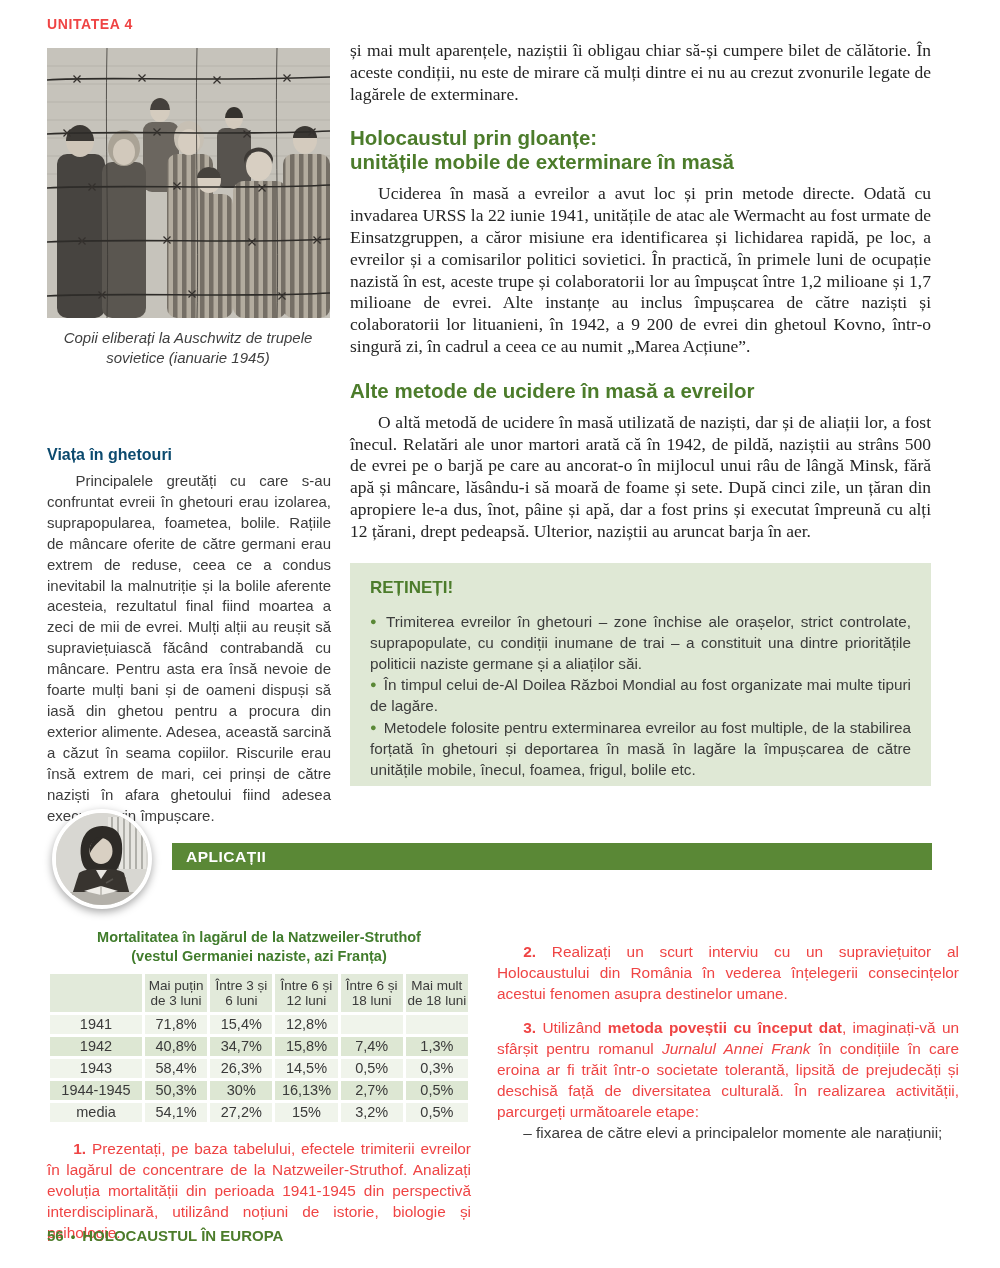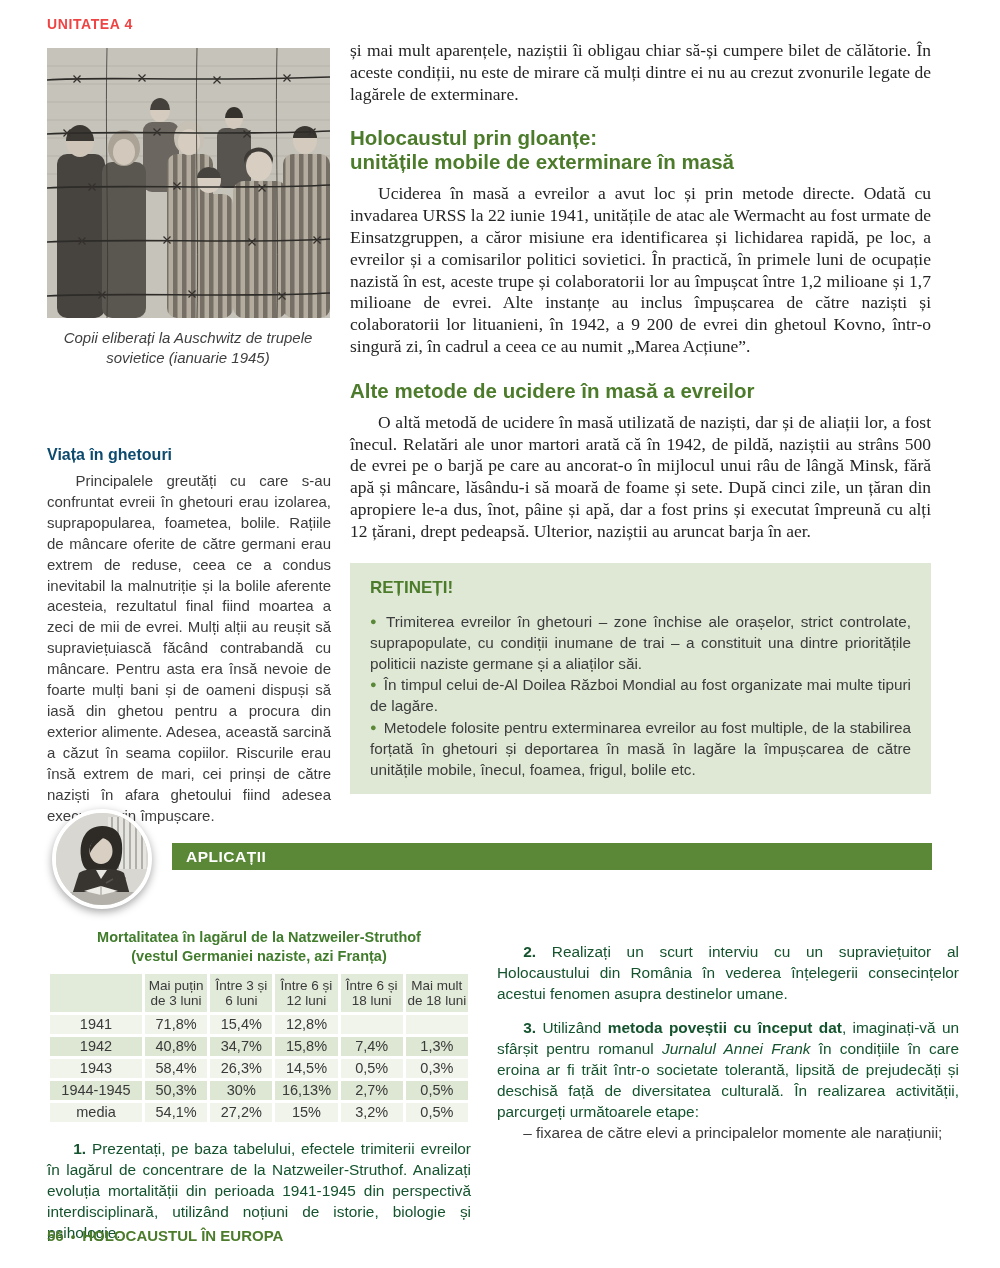--- a/index.html
+++ b/index.html
@@ -21,21 +21,21 @@
                 text-indent:1.9em;color:#3c3c3c;}
 
   .main-col{position:absolute;left:350px;top:40px;width:581px;}
   .serif-p{font-family:"Liberation Serif",serif;font-size:17.5px;line-height:21.8px;
            text-align:justify;color:#242424;margin:0;}
   .serif-p.indent{text-indent:1.6em;}
   .green-h{font-size:20.5px;line-height:24px;font-weight:bold;color:#4c7c2b;margin:21px 0 9px;}
   .green-h span{display:block;}
   .mt{margin-top:9px;}
 
-  .retineti{background:#dfe8d5;margin-top:20px;padding:15px 20px 14px;}
+  .retineti{background:#dfe8d5;margin-top:20px;padding:15px 20px 6px;}
   .retineti-title{margin:0 0 13px;font-size:17px;font-weight:bold;color:#4c7c2b;}
   .retineti-item{margin:0;font-size:15.3px;line-height:21.2px;text-align:justify;color:#3c3c3c;}
   .bullet{color:#5a8836;font-size:11px;vertical-align:2px;margin-right:7px;}
 
   .aplicatii-banner{position:absolute;left:172px;top:843px;width:760px;height:27px;
                     background:#5a8836;display:flex;align-items:center;box-sizing:border-box;
                     padding-left:14px;color:#ffffff;font-weight:bold;font-size:15.5px;
                     letter-spacing:.5px;}
 
   .anne-photo{position:absolute;left:52px;top:809px;width:92px;height:92px;border-radius:50%;
@@ -49,21 +49,21 @@
   table.mortality{border-collapse:separate;border-spacing:3px;width:100%;table-layout:fixed;}
   table.mortality th,table.mortality td{text-align:center;vertical-align:middle;}
   table.mortality th{background:#e2eada;font-size:13.5px;font-weight:normal;line-height:1.12;
                      padding:4px 1px;color:#3a3a3a;}
   table.mortality td{font-size:14.5px;padding:1px 1px 2px;color:#3a3a3a;}
   table.mortality col.c0{width:92px;}
   tr.row-light td{background:#f0f4eb;}
   tr.row-dark td{background:#dde7d3;}
 
   .ex{margin:13px 0 0;font-size:15.4px;line-height:21px;text-align:justify;
-      text-indent:1.7em;color:#14532d;}
+      text-indent:1.7em;color:#ef4444;}
   .ex .num{font-weight:bold;}
   .ex .bold{font-weight:bold;}
   .ex .ital{font-style:italic;}
   .bottom-right{position:absolute;left:497px;top:941px;width:462px;}
   .bottom-right .ex.first{margin-top:0;}
   .step{margin:0;font-size:15.4px;line-height:21px;text-align:justify;
         text-indent:1.7em;color:#3c3c3c;}
 
   .footer{position:absolute;left:47px;top:1227px;font-size:15px;font-weight:bold;color:#4c7c2b;}
   .footer .sep{margin:0 7px;font-size:13px;}

